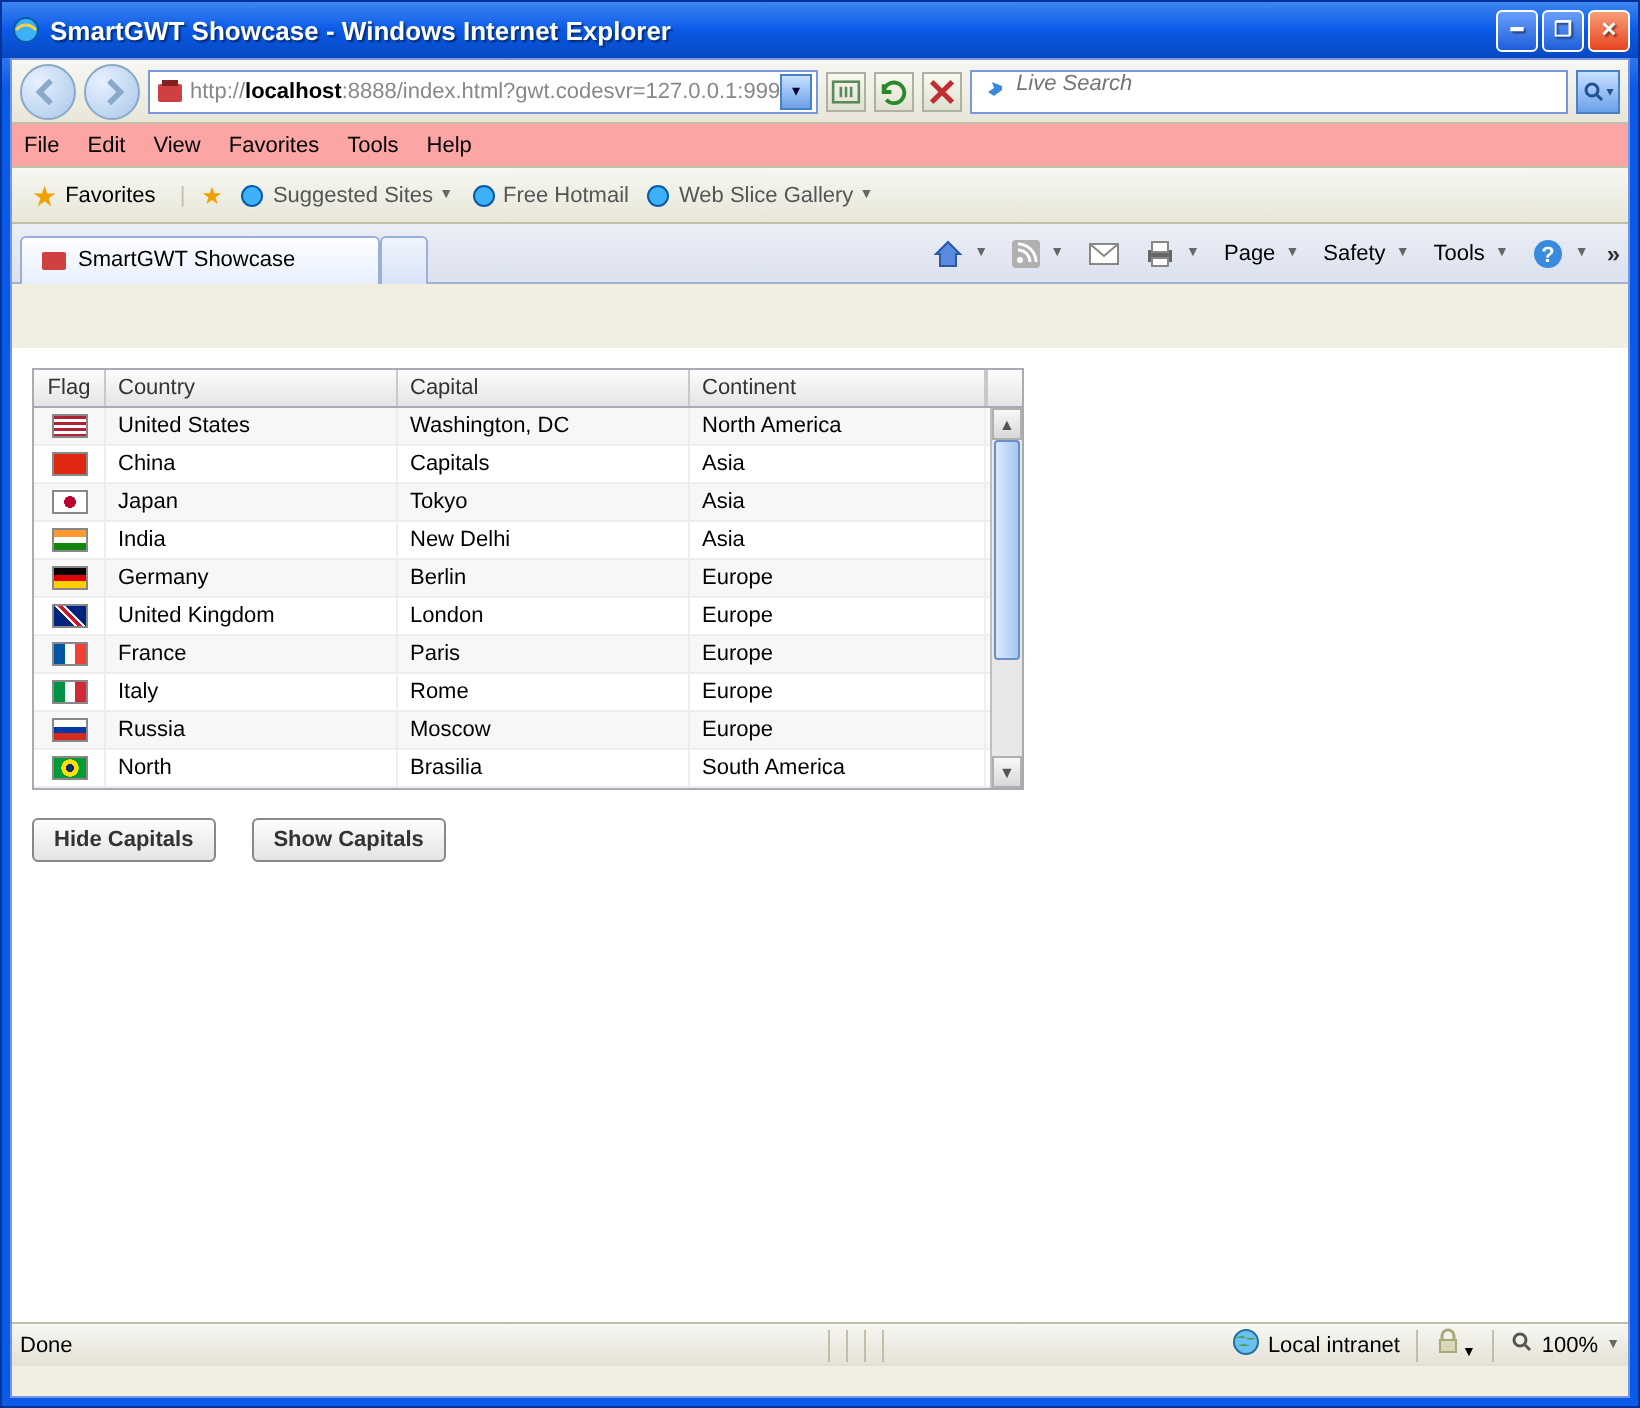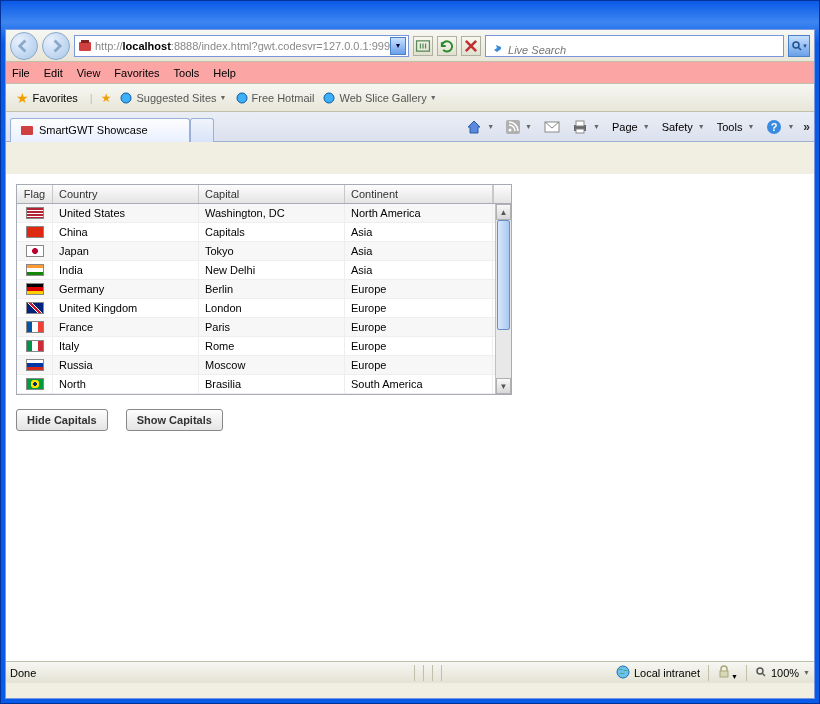--- a/index.html
+++ b/index.html
@@ -21,21 +21,21 @@
   .nav-bar { height: 32px; background: linear-gradient(to bottom, #f7f7f3, #e8e6d8); display: flex; align-items: center; padding: 2px 4px; gap: 4px; border-bottom: 1px solid #c0c0a8; }
   .nav-back, .nav-fwd { width: 28px; height: 28px; border-radius: 50%; background: radial-gradient(circle at 30% 30%, #e8f0ff, #a8c8e8); border: 1px solid #8aa8c8; display: flex; align-items: center; justify-content: center; cursor: pointer; }
   .nav-back svg, .nav-fwd svg { width: 14px; height: 14px; }
   .url-icon { width: 16px; height: 16px; display:inline-flex; align-items:center; justify-content:center; }
   .url-bar { flex: 0 0 320px; height: 22px; background: white; border: 1px solid #7a96df; display: flex; align-items: center; padding: 0 2px; font-size: 11px; }
   .url-text { flex: 1; padding-left: 2px; overflow:hidden; white-space:nowrap; }
   .url-text .host { font-weight: bold; color: #000; }
   .url-text .rest { color: #888; }
   .url-dropdown { width: 16px; height: 18px; background: linear-gradient(to bottom,#c8e0ff,#6aa0e8); border:1px solid #4a80c8; display:flex;align-items:center;justify-content:center;color:#003;font-size:8px; }
   .nav-icon { width: 20px; height: 20px; border: 1px solid #b0b0a0; background: linear-gradient(to bottom,#f8f8f0,#e0e0d0); display: flex; align-items: center; justify-content: center; cursor: pointer; }
-  .search-bar { flex: 1; height: 22px; background: white; border: 1px solid #7a96df; display: flex; align-items: flex-end; padding: 0 4px; gap: 4px; }
+  .search-bar { flex: 1; height: 22px; background: white; border: 1px solid #7a96df; display: flex; align-items: flex-start; padding: 0 4px; gap: 4px; }
   .search-input { border: none; outline: none; flex: 1; font-size: 11px; color: #888; font-style: italic; }
   .search-go { width: 22px; height: 22px; background: linear-gradient(to bottom,#c8e0ff,#6aa0e8); border:1px solid #4a80c8; display:flex;align-items:center;justify-content:center; cursor:pointer; }
   
   .menu-bar { height: 22px; background: #fca5a5; display: flex; align-items: center; padding: 0 6px; gap: 14px; font-size: 11px; border-bottom: 1px solid #c0c0a8; }
   .menu-item { cursor: pointer; }
   
   .fav-bar { height: 28px; background: linear-gradient(to bottom, #f7f7f3, #e8e6d8); display: flex; align-items: center; padding: 0 6px; gap: 8px; font-size: 11px; border-bottom: 1px solid #c0c0a8; }
   .fav-btn { display: flex; align-items: center; gap: 4px; padding: 2px 4px; cursor: pointer; }
   .fav-link { display: flex; align-items: center; gap: 3px; color: #555; cursor: pointer; }
   .fav-link .drop { font-size: 7px; color: #666; }
@@ -77,20 +77,34 @@
   .status-bar { position: absolute; bottom: 15px; left: 0; right: 0; height: 22px; background: linear-gradient(to bottom, #f7f7f3, #e4e2d4); border-top: 1px solid #c0c0a8; display: flex; align-items: center; font-size: 11px; padding: 0 4px; }
   .status-left { flex: 0 0 400px; }
   .status-sep { width: 1px; height: 16px; background: #c0c0a8; margin: 0 4px; }
   .status-right { margin-left: auto; display: flex; align-items: center; gap: 4px; }
   .globe-icon { width:14px; height:14px; }
 </style>
 </head>
 <body>
 
 <div class="window-frame">
+  <div class="titlebar">
+    <span class="titlebar-icon">
+      <svg viewBox="0 0 16 16">
+          <circle cx="8" cy="8" r="6" fill="#3db0f7" stroke="#0a5aa8"></circle>
+          <path d="M3 8 Q8 3 13 8" stroke="#ffd040" stroke-width="1.5" fill="none"></path>
+        </svg>
+    </span>
+    <span>SmartGWT Showcase - Windows Internet Explorer</span>
+    <div class="window-controls">
+      <div class="win-btn win-min">━</div>
+      <div class="win-btn win-max">❐</div>
+      <div class="win-btn win-close">✕</div>
+    </div>
+  </div>
 
   <div class="inner-frame">
     <div class="nav-bar">
       <div class="nav-back">
           <svg viewBox="0 0 10 10">
             <path d="M6 1 L2 5 L6 9" stroke="#8aa8c8" stroke-width="2" fill="none"></path>
           </svg>
         </div>
       <div class="nav-fwd">
           <svg viewBox="0 0 10 10">

